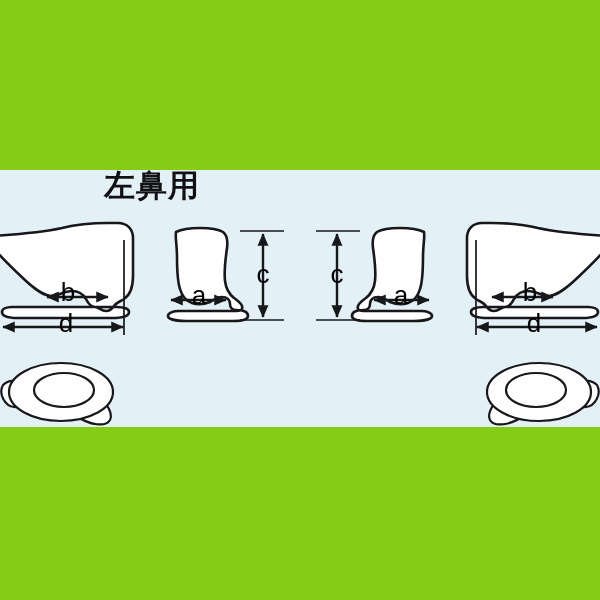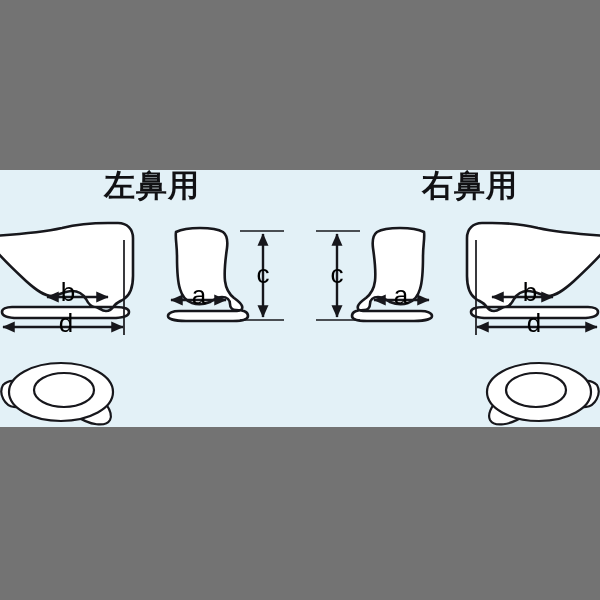--- a/index.html
+++ b/index.html
@@ -7,21 +7,21 @@
     padding: 0;
     background: #ffffff;
   }
   body {
     font-family: "Liberation Sans", "DejaVu Sans", sans-serif;
   }
   #page {
     position: relative;
     width: 600px;
     height: 600px;
-    background: #737373;
+    background: #84cc16;
     overflow: hidden;
   }
   #band {
     position: absolute;
     left: 0;
     top: 170px;
     width: 600px;
     height: 257px;
     background: #e3f1f7;
   }
@@ -79,21 +79,20 @@
 </style>
 </head>
 <body>
 
 <div id="page">
 
   <div id="band"></div>
 
   <div class="title-jp" id="title-left">左鼻用</div>
 
-  <div class="title-jp" id="title-right">右鼻用</div>
 
   <svg id="figure-svg" viewBox="0 0 600 600">
     <defs>
       <marker id="arrHead" viewBox="0 0 10 10" refX="9.4" refY="5" markerWidth="5.2" markerHeight="5.2" orient="auto-start-reverse">
         <path d="M0,0.6 L10,5 L0,9.4 z" fill="#17171c"></path>
       </marker>
     </defs>
 
     <g>
       <path class="outline" d="M -8,236

